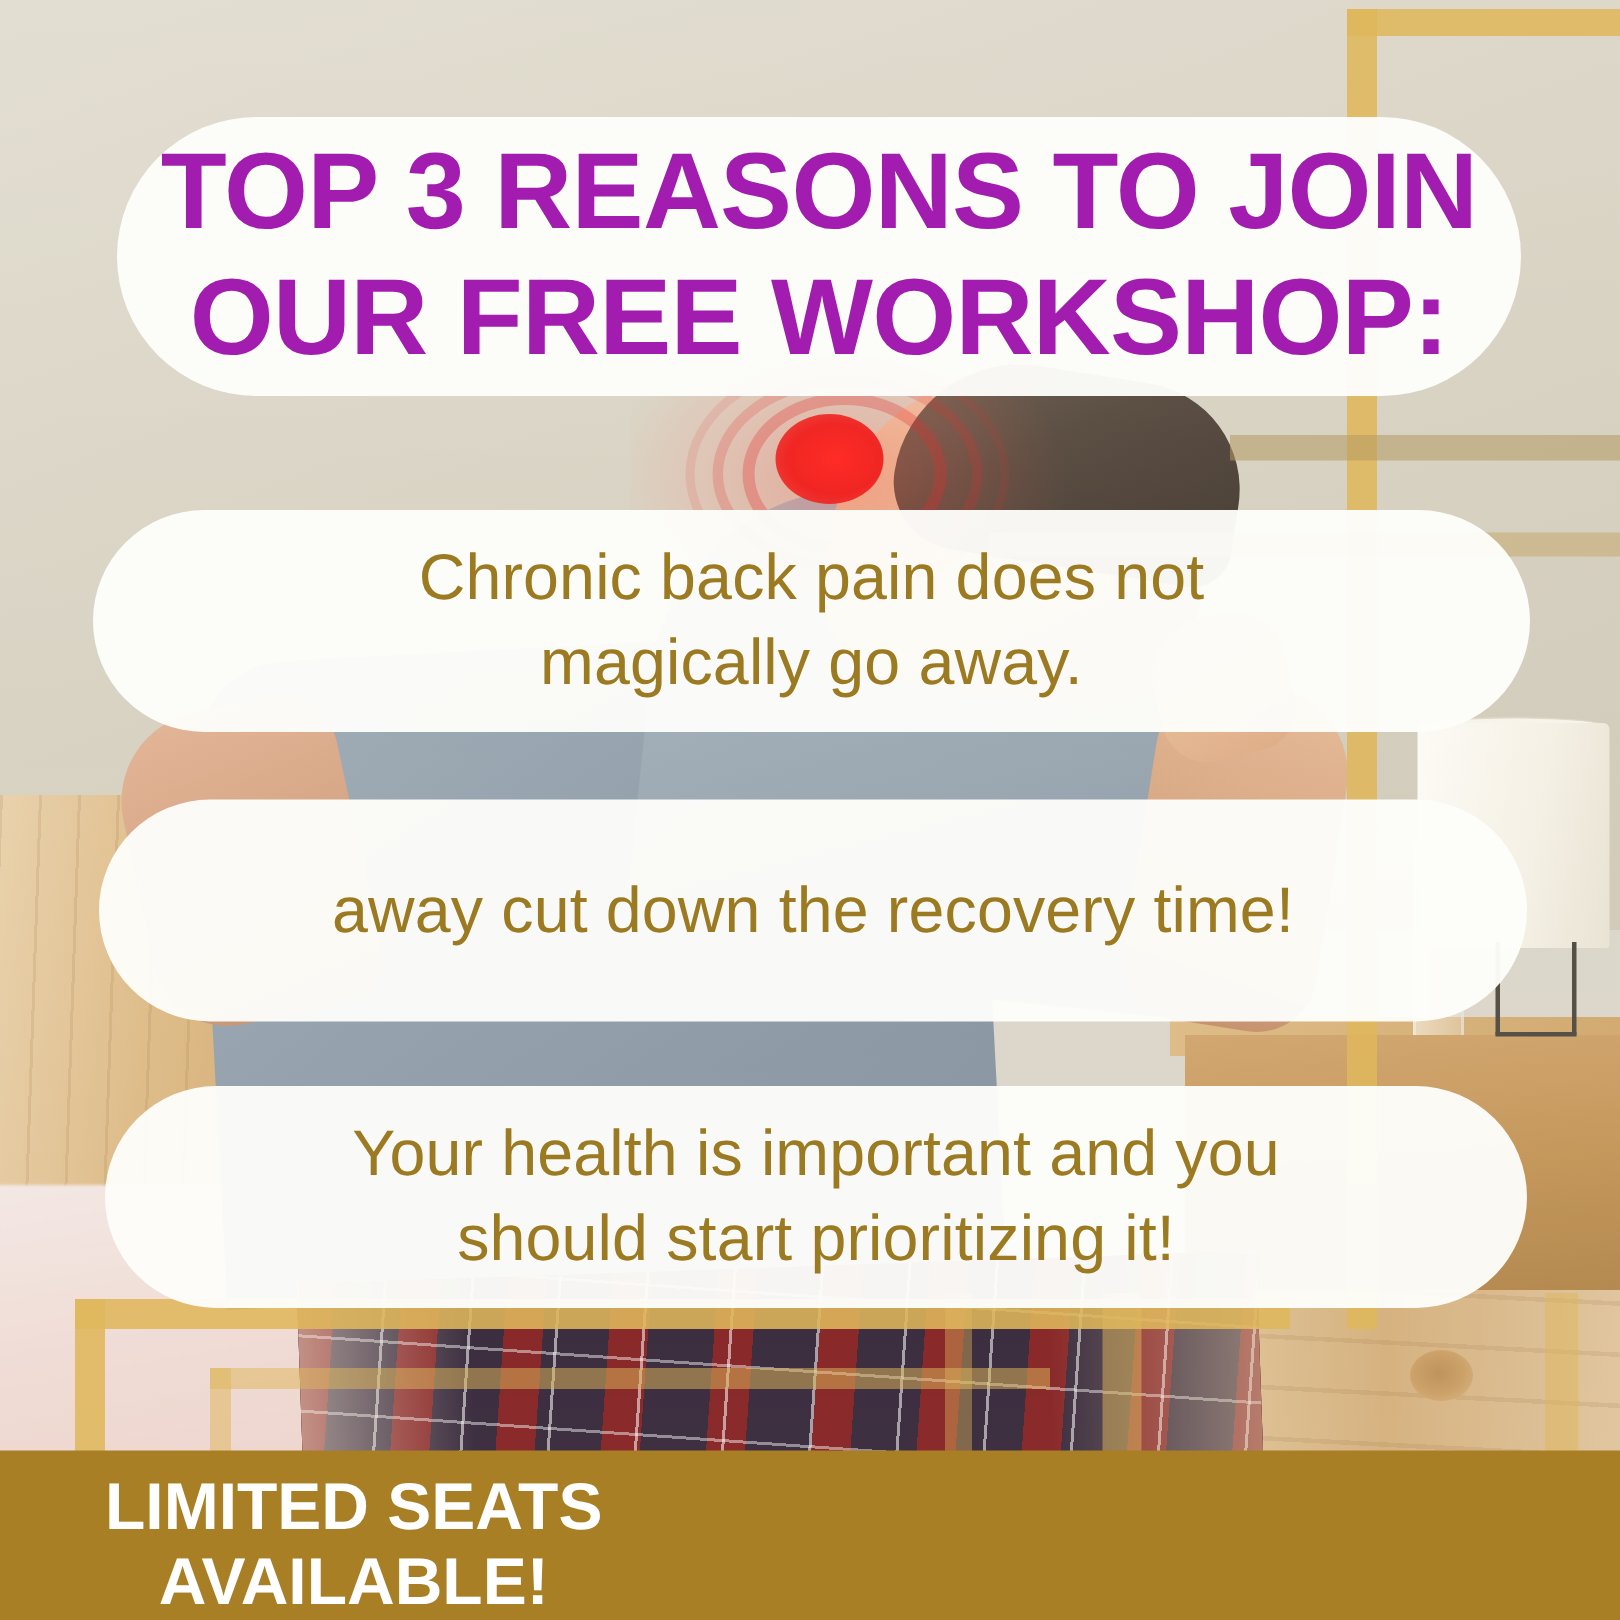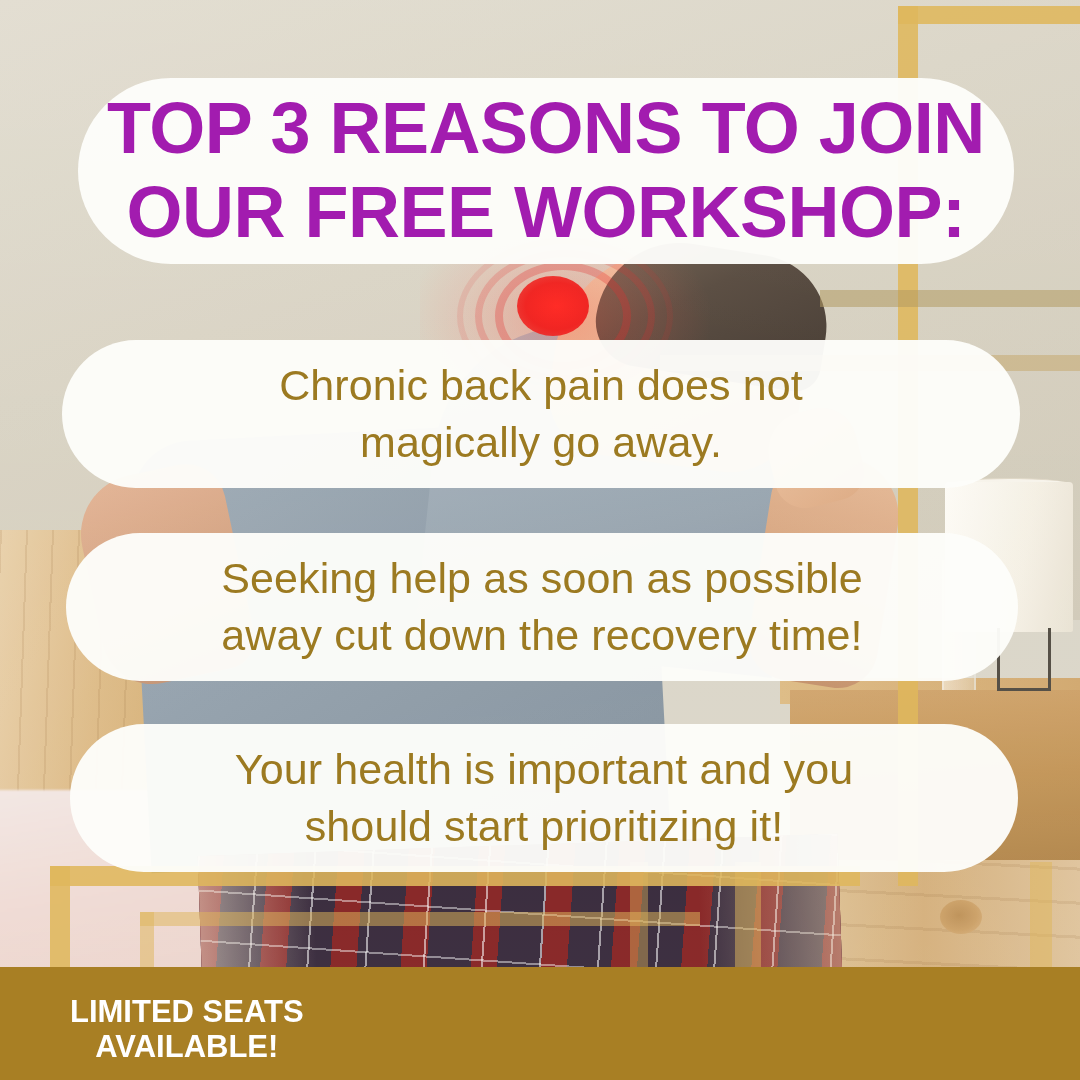--- a/index.html
+++ b/index.html
@@ -285,21 +285,21 @@
     font-size: 41px;
     letter-spacing: 0px;
     text-transform: uppercase;
     white-space: nowrap;
     font-stretch: condensed;
     transform: translateY(4px);
   }
   .bar-seats {
     color: #ffffff;
     font-weight: bold;
-    font-size: 31px;
+    font-size: 44px;
     line-height: 1.12;
     text-align: center;
     text-transform: uppercase;
     font-stretch: condensed;
     transform: translateY(6px);
   }
 </style>
 </head>
 <body>
 
@@ -373,21 +373,20 @@
 
   <div class="pill pill-body pill-1">
     <div class="body-text">
       <div>Chronic back pain does not</div>
       <div>magically go away.</div>
     </div>
   </div>
 
   <div class="pill pill-body pill-2">
     <div class="body-text">
-      <div>Seeking help as soon as possible</div>
       <div>away cut down the recovery time!</div>
     </div>
   </div>
 
   <div class="pill pill-body pill-3">
     <div class="body-text">
       <div>Your health is important and you</div>
       <div>should start prioritizing it!</div>
     </div>
   </div>

